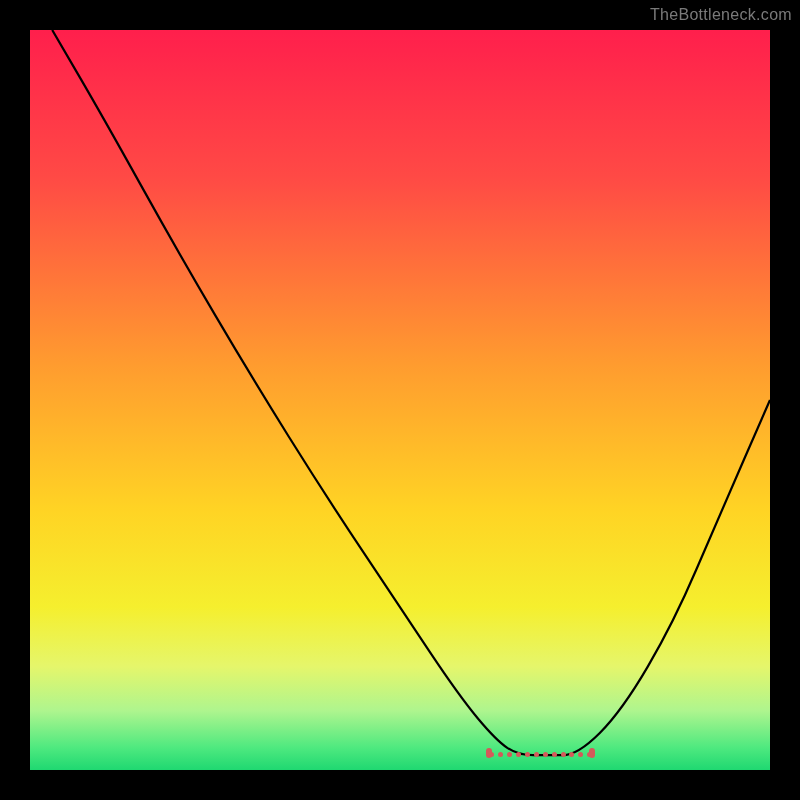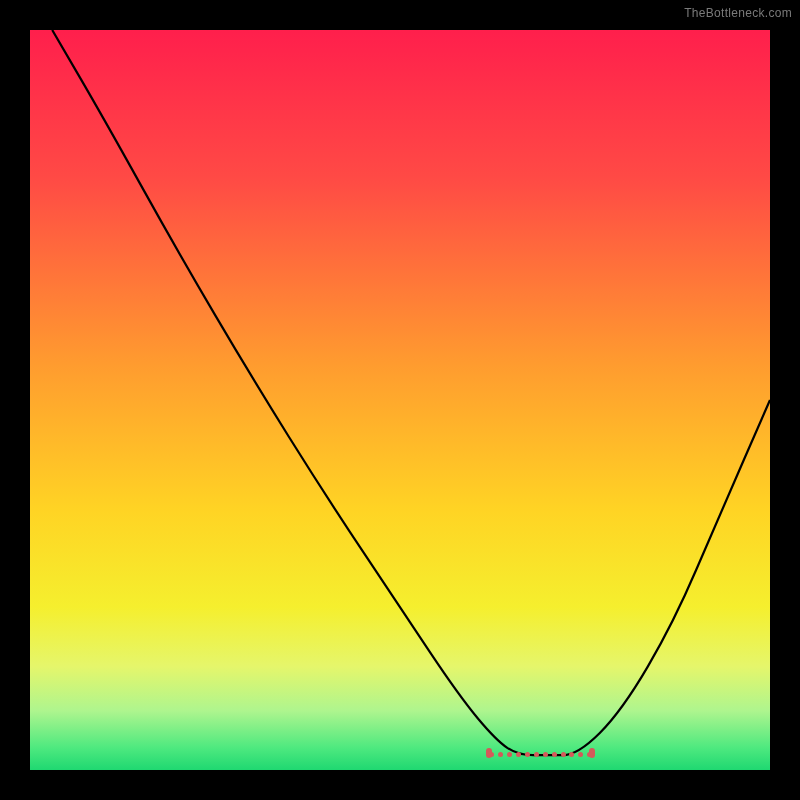--- a/index.html
+++ b/index.html
@@ -43,21 +43,21 @@
     width: 5px;
     height: 5px;
     border-radius: 2.5px;
     background: #d45a5a;
   }
   .watermark {
     position: absolute;
     top: 6px;
     right: 8px;
     font-family: Arial, Helvetica, sans-serif;
-    font-size: 12px;
+    font-size: 16px;
     color: #7a7a7a;
     letter-spacing: 0.3px;
   }
 </style>
 </head>
 <body>
 
 <div class="watermark">TheBottleneck.com</div>
 
 <div class="chart-frame">

